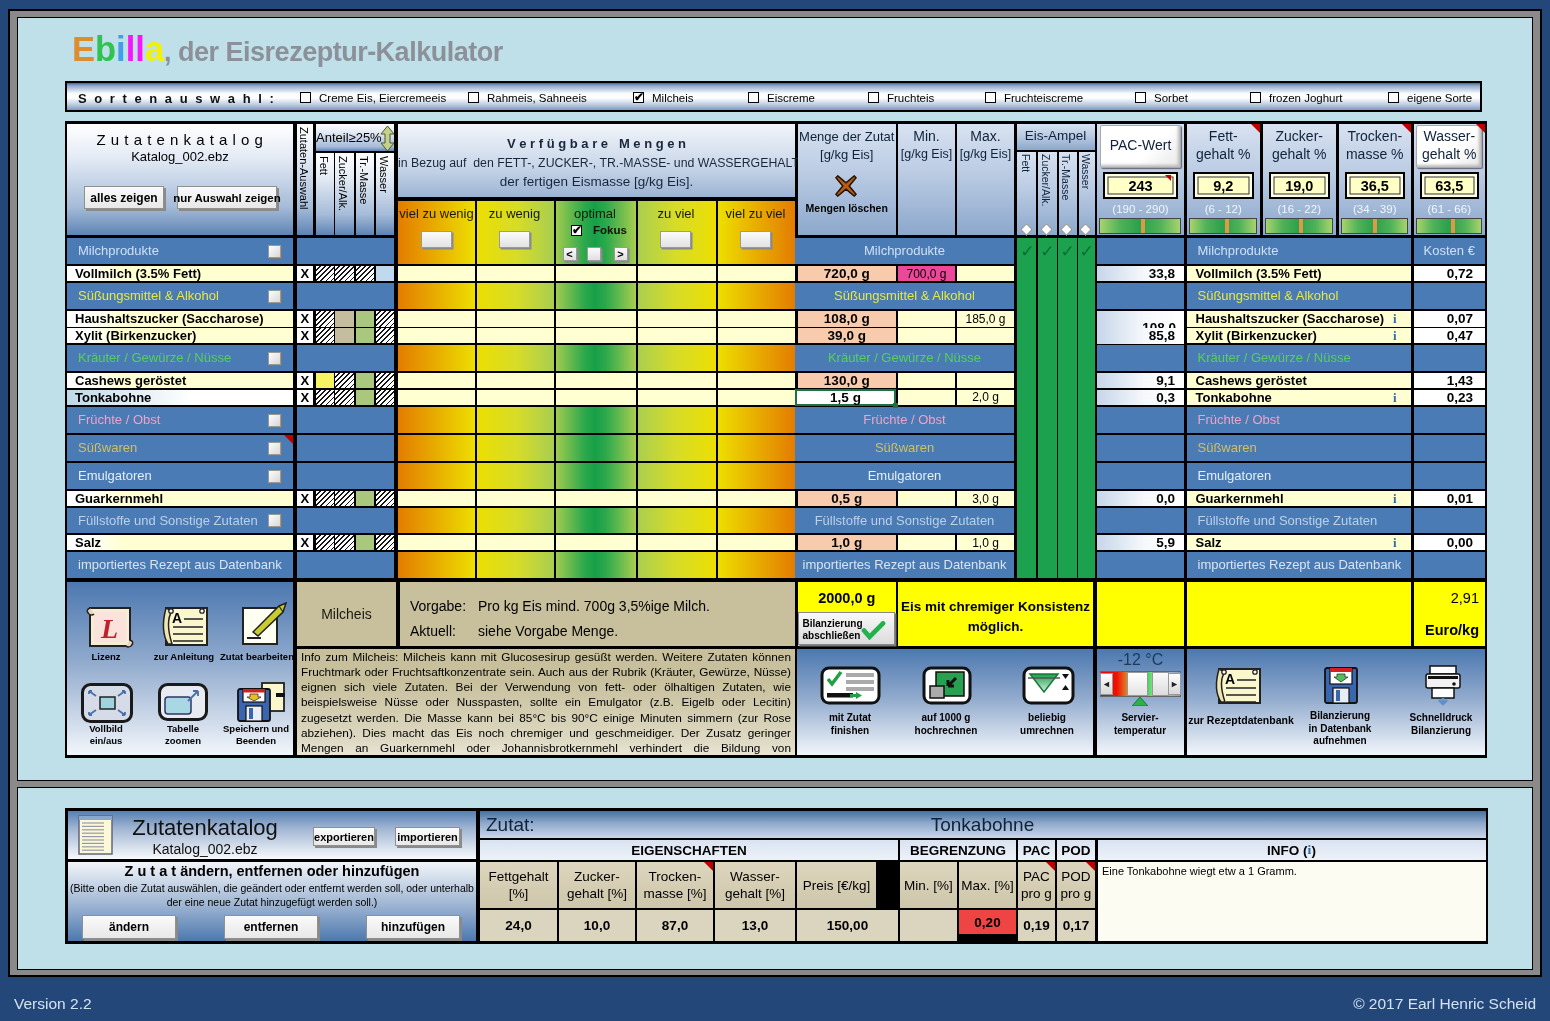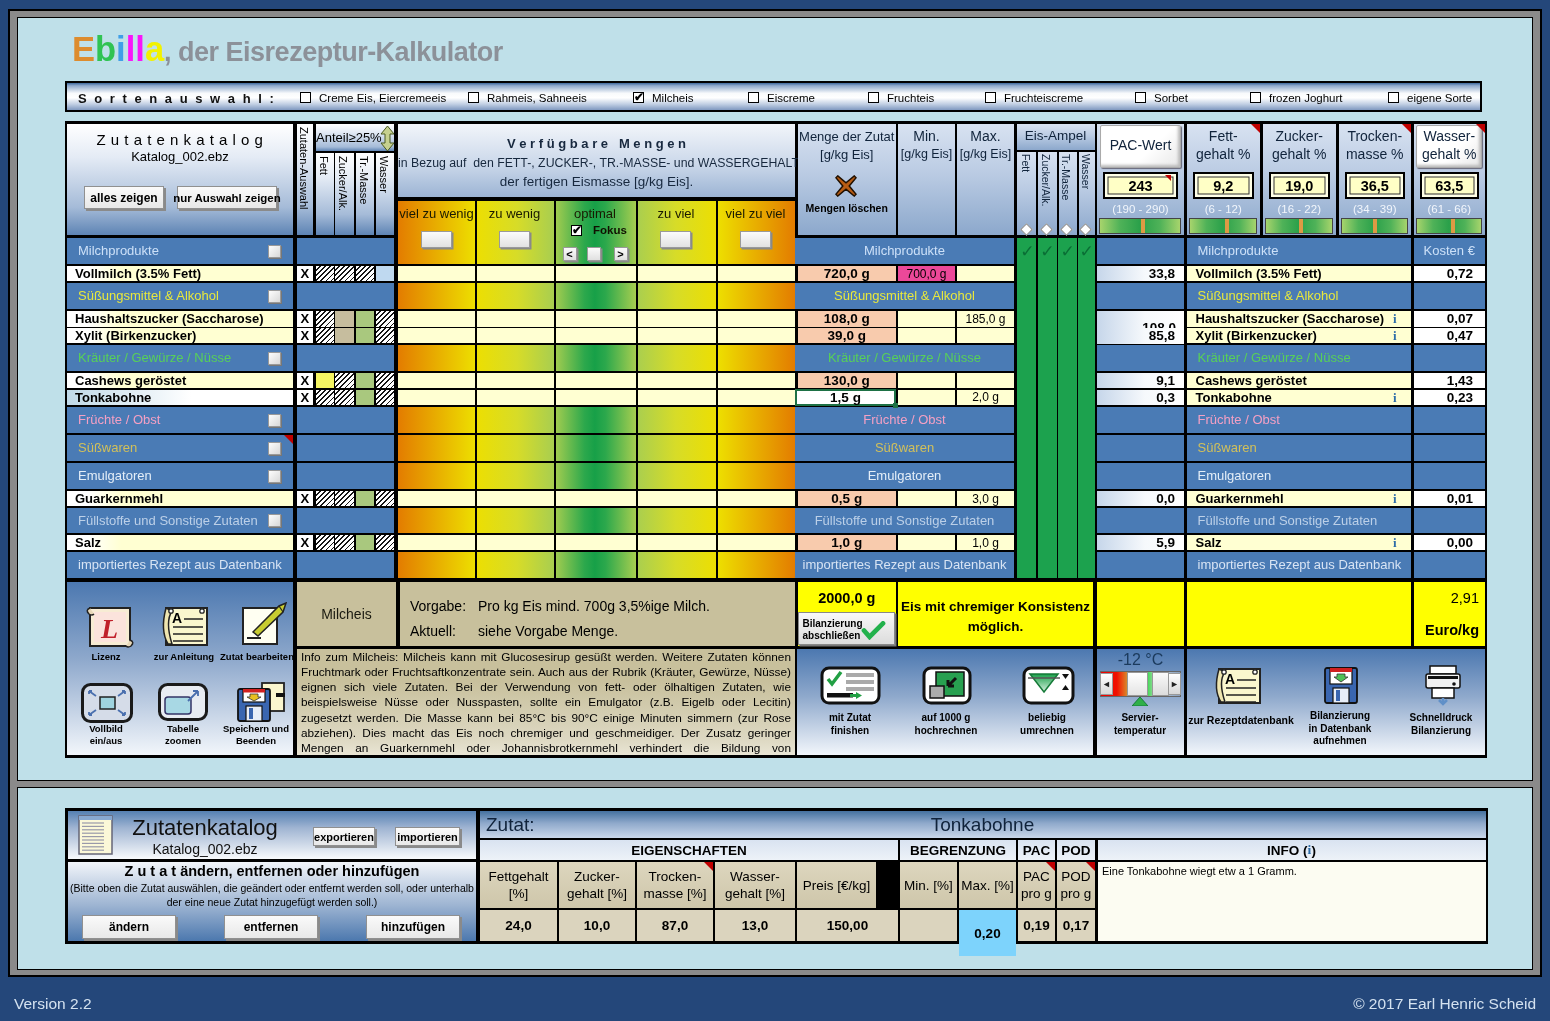--- a/index.html
+++ b/index.html
@@ -597,21 +597,21 @@
 <div style="position:absolute;left:559px;top:910px;width:76px;height:30.5px;background:#DBD4BE;display:flex;align-items:center;justify-content:center;font-size:13.5px;font-weight:bold;color:#000;">10,0</div>
 <div style="position:absolute;left:637px;top:862px;width:76px;height:46px;background:linear-gradient(180deg,#DDD6BE,#CEC6AA);display:flex;align-items:center;justify-content:center;text-align:center;font-size:13.5px;color:#000;line-height:17px;">Trocken-<br>masse [%]</div>
 <div style="position:absolute;left:637px;top:910px;width:76px;height:30.5px;background:#DBD4BE;display:flex;align-items:center;justify-content:center;font-size:13.5px;font-weight:bold;color:#000;">87,0</div>
 <div style="position:absolute;left:715px;top:862px;width:80px;height:46px;background:linear-gradient(180deg,#DDD6BE,#CEC6AA);display:flex;align-items:center;justify-content:center;text-align:center;font-size:13.5px;color:#000;line-height:17px;">Wasser-<br>gehalt [%]</div>
 <div style="position:absolute;left:715px;top:910px;width:80px;height:30.5px;background:#DBD4BE;display:flex;align-items:center;justify-content:center;font-size:13.5px;font-weight:bold;color:#000;">13,0</div>
 <div style="position:absolute;left:797px;top:862px;width:79px;height:46px;background:linear-gradient(180deg,#DDD6BE,#CEC6AA);display:flex;align-items:center;justify-content:center;text-align:center;font-size:13.5px;color:#000;line-height:17px;">Preis [€/kg]</div>
 <div style="position:absolute;left:797px;top:910px;width:101px;height:30.5px;background:#DBD4BE;display:flex;align-items:center;justify-content:center;font-size:13.5px;font-weight:bold;color:#000;">150,00</div>
 <div style="position:absolute;left:900px;top:862px;width:57px;height:46px;background:linear-gradient(180deg,#DDD6BE,#CEC6AA);display:flex;align-items:center;justify-content:center;text-align:center;font-size:13.5px;color:#000;line-height:17px;">Min. [%]</div>
 <div style="position:absolute;left:900px;top:910px;width:57px;height:30.5px;background:#DBD4BE;display:flex;align-items:center;justify-content:center;font-size:13.5px;font-weight:bold;color:#000;"></div>
 <div style="position:absolute;left:959px;top:862px;width:57px;height:46px;background:linear-gradient(180deg,#DDD6BE,#CEC6AA);display:flex;align-items:center;justify-content:center;text-align:center;font-size:13.5px;color:#000;line-height:17px;">Max. [%]</div>
-<div style="position:absolute;left:959px;top:910px;width:57px;height:46px;background:#7dd3fc;display:flex;align-items:center;justify-content:center;font-size:13.5px;font-weight:bold;color:#000;">0,20</div>
+<div style="position:absolute;left:959px;top:910px;width:57px;height:24px;background:#ef4444;display:flex;align-items:center;justify-content:center;font-size:13.5px;font-weight:bold;color:#000;">0,20</div>
 <div style="position:absolute;left:1018px;top:862px;width:37px;height:46px;background:linear-gradient(180deg,#DDD6BE,#CEC6AA);display:flex;align-items:center;justify-content:center;text-align:center;font-size:13.5px;color:#000;line-height:17px;">PAC<br>pro g</div>
 <div style="position:absolute;left:1018px;top:910px;width:37px;height:30.5px;background:#DBD4BE;display:flex;align-items:center;justify-content:center;font-size:13.5px;font-weight:bold;color:#000;">0,19</div>
 <div style="position:absolute;left:1057px;top:862px;width:38px;height:46px;background:linear-gradient(180deg,#DDD6BE,#CEC6AA);display:flex;align-items:center;justify-content:center;text-align:center;font-size:13.5px;color:#000;line-height:17px;">POD<br>pro g</div>
 <div style="position:absolute;left:1057px;top:910px;width:38px;height:30.5px;background:#DBD4BE;display:flex;align-items:center;justify-content:center;font-size:13.5px;font-weight:bold;color:#000;">0,17</div>
 <div style="position:absolute;left:704px;top:862px;width:0;height:0;border-left:9px solid transparent;border-top:9px solid #C00000;"></div>
 <div style="position:absolute;left:1046px;top:862px;width:0;height:0;border-left:9px solid transparent;border-top:9px solid #C00000;"></div>
 <div style="position:absolute;left:1086px;top:862px;width:0;height:0;border-left:9px solid transparent;border-top:9px solid #C00000;"></div>
 <div style="position:absolute;left:1097.5px;top:862px;width:388px;height:78.5px;background:#FCFCF2;"></div>
 <div class="t" style="left:1102px;top:865px;font-size:11px;color:#000;">Eine Tonkabohne wiegt etw a 1 Gramm.</div>
 </div>

